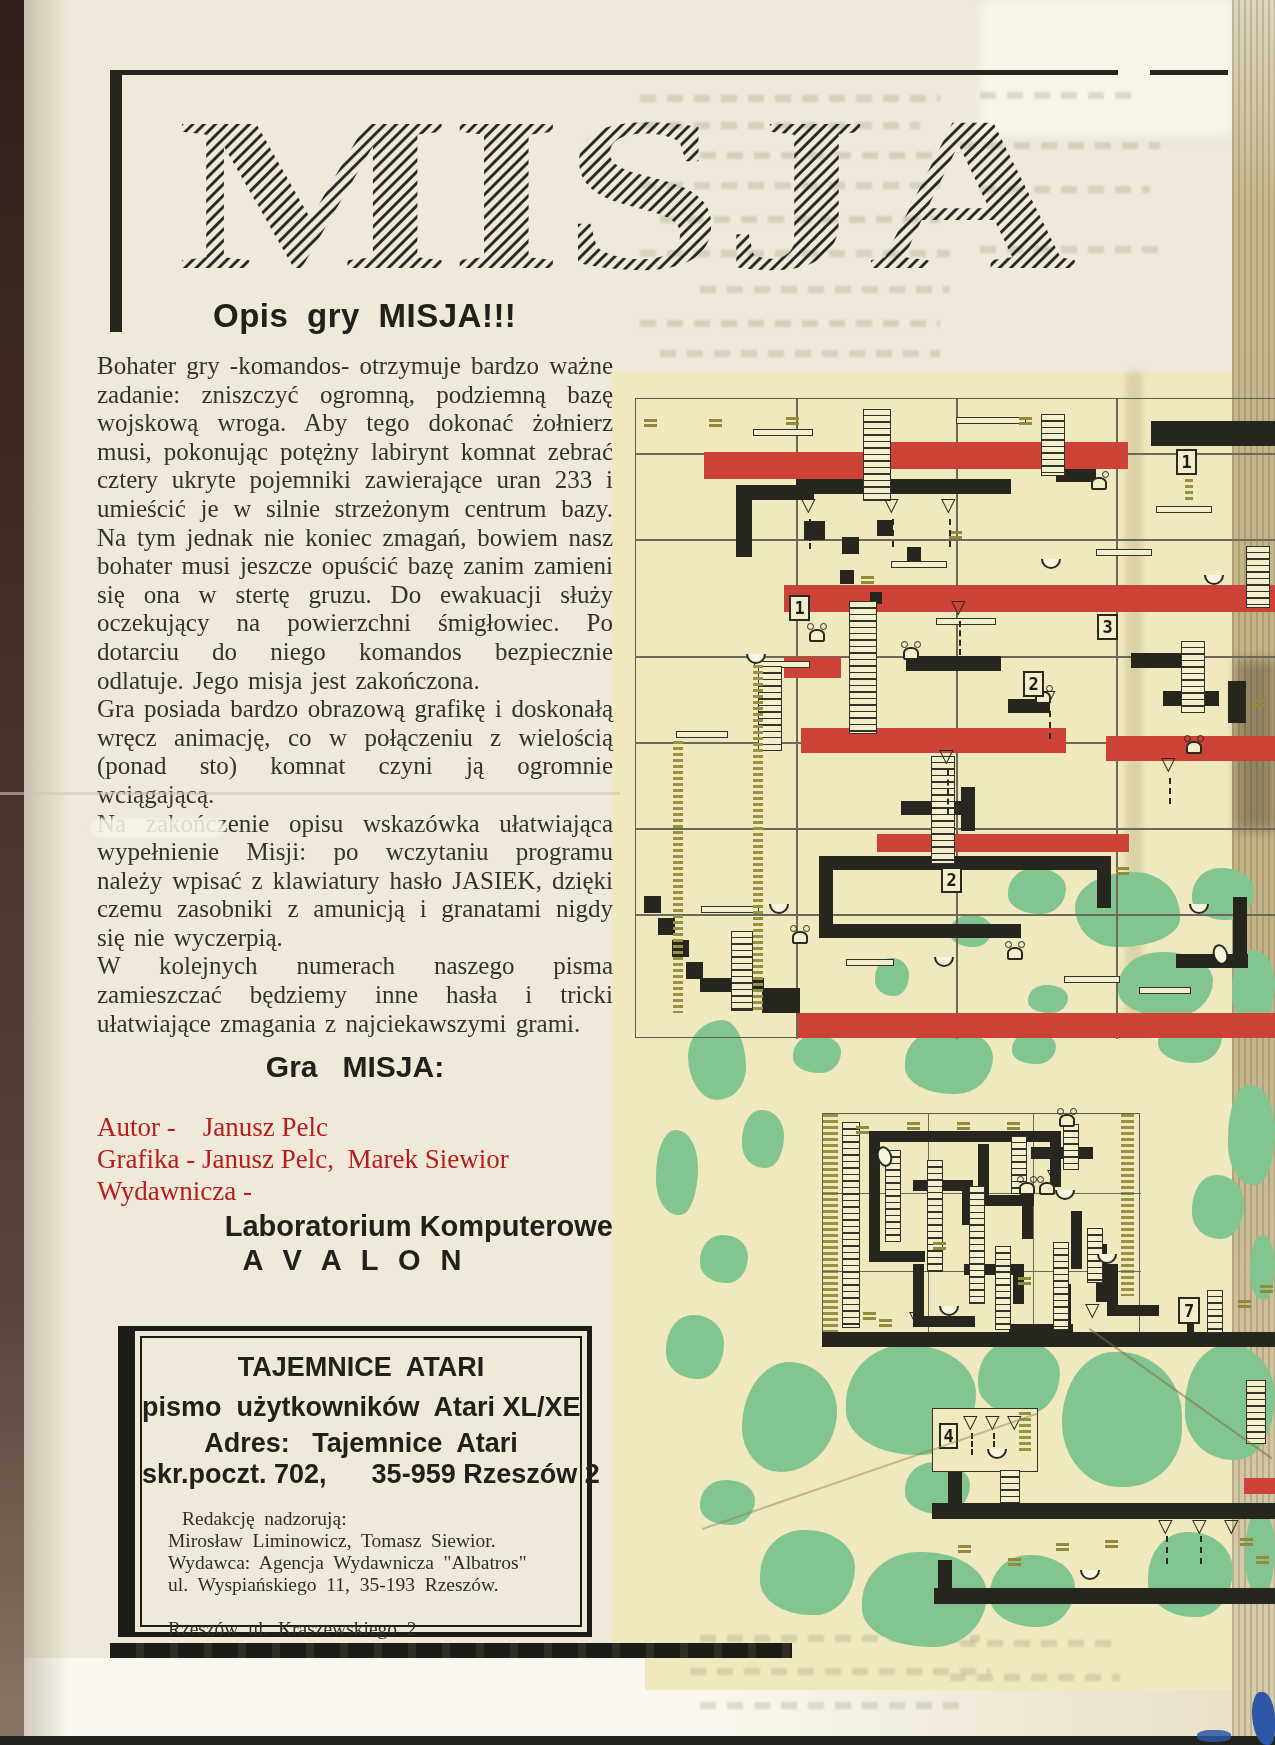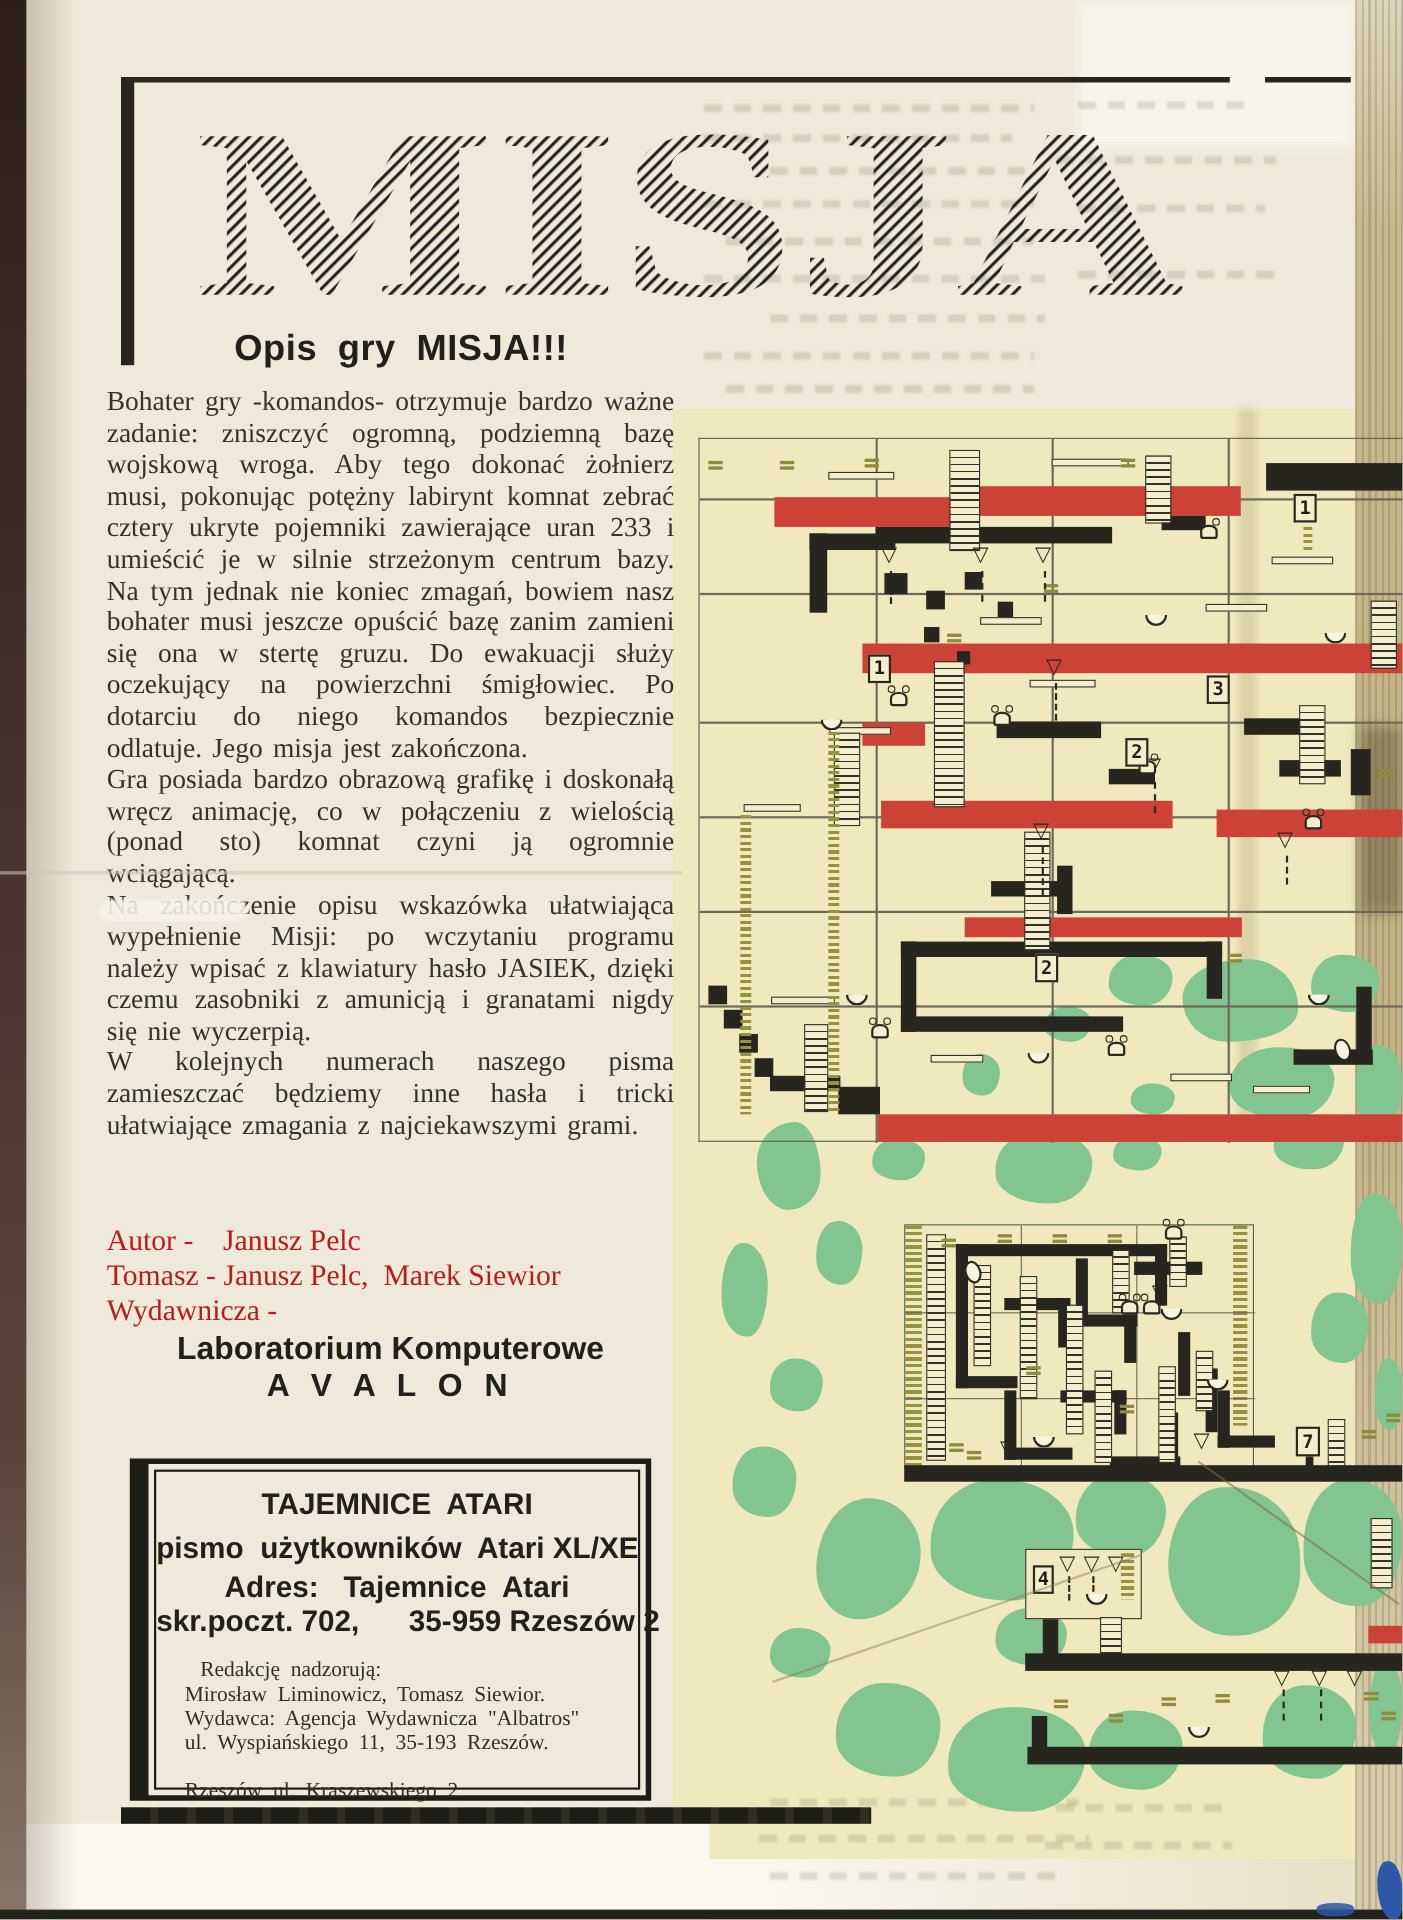--- a/index.html
+++ b/index.html
@@ -120,26 +120,27 @@
 
   <div class="a heading" style="left:213px;top:297px;">Opis gry MISJA!!!</div>
 
   <div class="a body" style="left:97px;top:352px;width:516px;">
     <p>Bohater gry -komandos- otrzymuje bardzo ważne zadanie: zniszczyć ogromną, podziemną bazę wojskową wroga. Aby tego dokonać żołnierz musi, pokonując potężny labirynt komnat zebrać cztery ukryte pojemniki zawierające uran 233 i umieścić je w silnie strzeżonym centrum bazy. Na tym jednak nie koniec zmagań, bowiem nasz bohater musi jeszcze opuścić bazę zanim zamieni się ona w stertę gruzu. Do ewakuacji służy oczekujący na powierzchni śmigłowiec. Po dotarciu do niego komandos bezpiecznie odlatuje. Jego misja jest zakończona.</p>
     <p>Gra posiada bardzo obrazową grafikę i doskonałą wręcz animację, co w połączeniu z wielością (ponad sto) komnat czyni ją ogromnie wciągającą.</p>
     <p>Na zakończenie opisu wskazówka ułatwiająca wypełnienie Misji: po wczytaniu programu należy wpisać z klawiatury hasło JASIEK, dzięki czemu zasobniki z amunicją i granatami nigdy się nie wyczerpią.</p>
     <p>W kolejnych numerach naszego pisma zamieszczać będziemy inne hasła i tricki ułatwiające zmagania z najciekawszymi grami.</p>
   </div>
 
+  <div class="a gra" style="left:97px;top:1050px;width:516px;">Gra   MISJA:</div>
 
   <div class="a cred" style="left:97px;top:1112px;">Autor -    Janusz Pelc</div>
-  <div class="a cred" style="left:97px;top:1144px;">Tomasz - Janusz Pelc,  Marek Siewior</div>
+  <div class="a cred" style="left:97px;top:1144px;">Grafika - Janusz Pelc,  Marek Siewior</div>
   <div class="a cred" style="left:97px;top:1176px;">Wydawnicza -</div>
 
-  <div class="a prod" style="left:97px;top:1210px;width:516px;">Laboratorium Komputerowe</div>
+  <div class="a prod" style="left:97px;top:1210px;width:516px;text-align:right;">Laboratorium Komputerowe</div>
   <div class="a prod" style="left:97px;top:1244px;width:516px;letter-spacing:6px;">A V A L O N</div>
 
   <div class="a" style="left:118px;top:1326px;width:474px;height:311px;border:5px solid #1d1d18;border-left-width:17px;box-sizing:border-box;">
     <div style="position:absolute;left:5px;top:5px;right:5px;bottom:5px;border:2px solid #1d1d18;">
       <div class="bx1" style="position:absolute;left:0;top:14px;width:100%;">TAJEMNICE  ATARI</div>
       <div class="bx1" style="position:absolute;left:0;top:54px;width:100%;">pismo  użytkowników  Atari XL/XE</div>
       <div class="bx1" style="position:absolute;left:0;top:90px;width:100%;">Adres:   Tajemnice  Atari</div>
       <div class="bx1" style="position:absolute;left:0;top:121px;width:100%;">skr.poczt. 702,      35-959 Rzeszów 2</div>
       <div class="bx2" style="position:absolute;left:40px;top:170px;">Redakcję  nadzorują:</div>
       <div class="bx2" style="position:absolute;left:26px;top:192px;">Mirosław  Liminowicz,  Tomasz  Siewior.</div>

